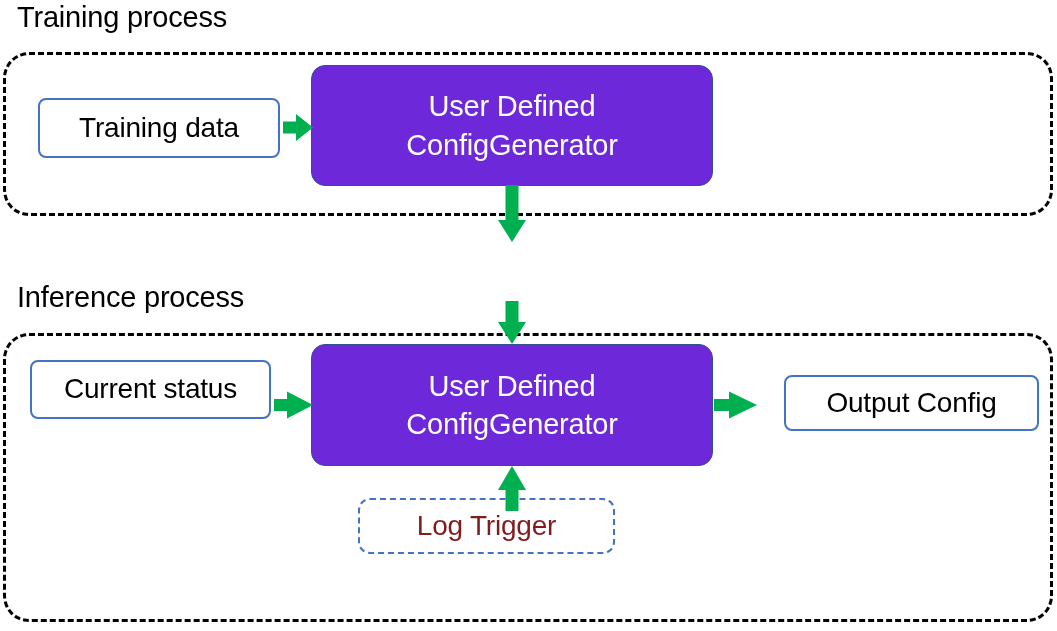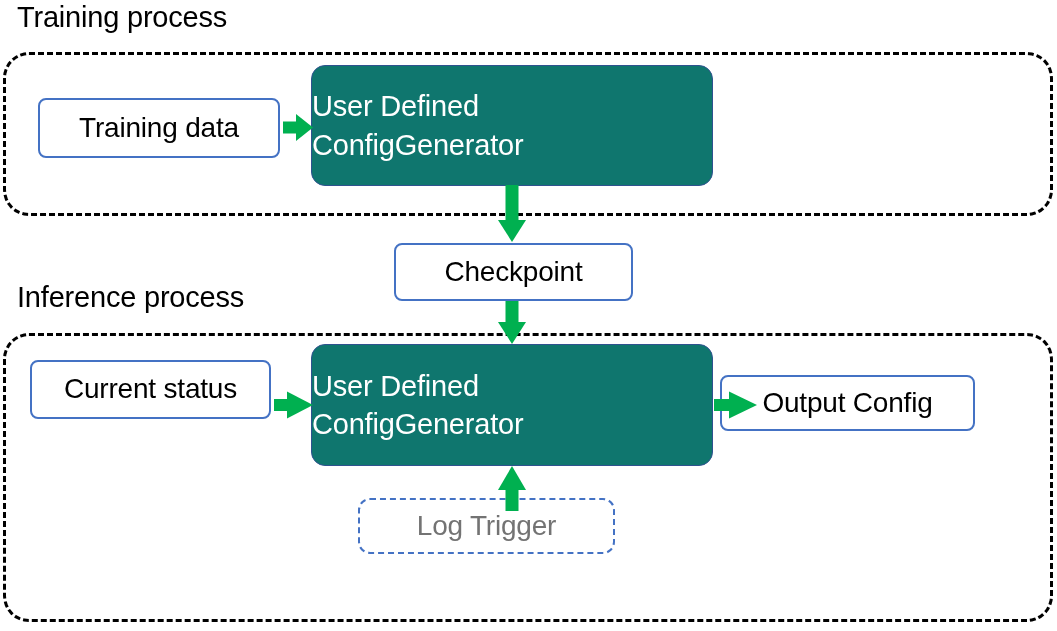--- a/index.html
+++ b/index.html
@@ -54,52 +54,53 @@
     justify-content: center;
     color: #000000;
     font-size: 28px;
     line-height: 1.1;
     white-space: nowrap;
     letter-spacing: -0.2px;
   }
   #box-training-data  { left: 38px;  top: 98px;  width: 242px; height: 60px; }
   #box-checkpoint     { left: 394px; top: 243px; width: 239px; height: 58px; }
   #box-current-status { left: 30px;  top: 360px; width: 241px; height: 59px; }
-  #box-output-config  { left: 720px; top: 375px; width: 255px; height: 56px; }
+  #box-output-config  { left: 784px; top: 375px; width: 255px; height: 56px; }
 
   
   .blue-box {
     position: absolute;
     box-sizing: border-box;
-    background: #0f766e;
+    background: #6d28d9;
     border: 1px solid #2F528F;
     border-radius: 14px;
     display: flex;
     flex-direction: column;
+    align-items: center;
     justify-content: center;
     color: #ffffff;
     font-size: 29px;
     line-height: 1.32;
     white-space: nowrap;
     letter-spacing: -0.2px;
   }
   #box-udcg-training  { left: 311px; top: 65px;  width: 402px; height: 121px; }
   #box-udcg-inference { left: 311px; top: 344px; width: 402px; height: 122px; }
 
   
   .trigger-box {
     position: absolute;
     box-sizing: border-box;
     border: 2px dashed #4472C4;
     border-radius: 12px;
     background: #ffffff;
     display: flex;
     align-items: center;
     justify-content: center;
-    color: #737373;
+    color: #7f1d1d;
     font-size: 28px;
     line-height: 1.1;
     white-space: nowrap;
     letter-spacing: -0.2px;
   }
   #box-log-trigger   { left: 358px; top: 498px; width: 257px; height: 56px; z-index: 2; background: transparent; }
   #box-clock-trigger { left: 430px; top: 550px; width: 262px; height: 58px; z-index: 3; }
 
   
   #arrow-layer {
@@ -122,21 +123,20 @@
   <div id="title-training" class="section-title">Training process</div>
   <div id="title-inference" class="section-title">Inference process</div>
 
   <div id="box-training-data" class="plain-box">Training data</div>
 
   <div id="box-udcg-training" class="blue-box">
     <span>User Defined</span>
     <span>ConfigGenerator</span>
   </div>
 
-  <div id="box-checkpoint" class="plain-box">Checkpoint</div>
 
   <div id="box-current-status" class="plain-box">Current status</div>
 
   <div id="box-udcg-inference" class="blue-box">
     <span>User Defined</span>
     <span>ConfigGenerator</span>
   </div>
 
   <div id="box-output-config" class="plain-box">Output Config</div>
 

